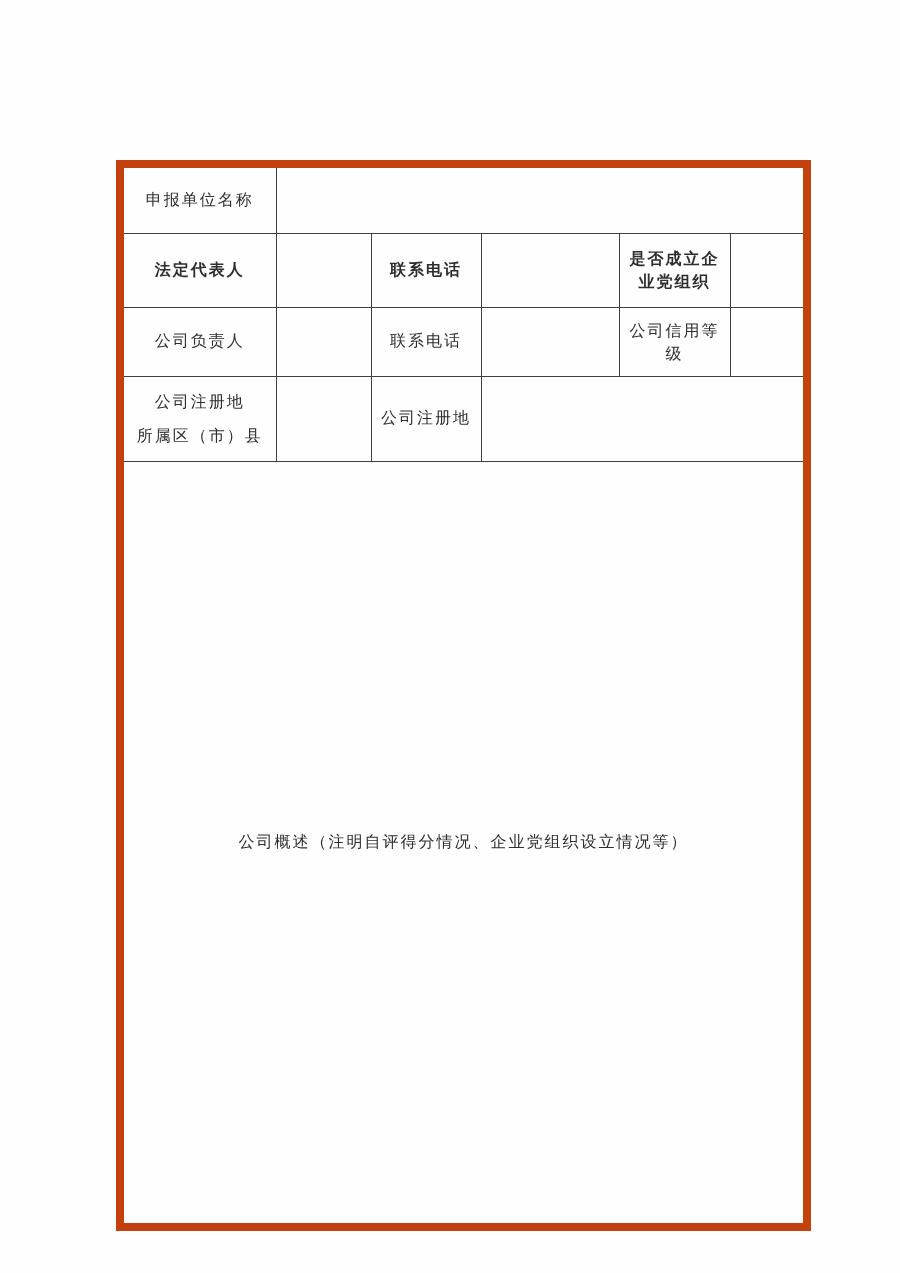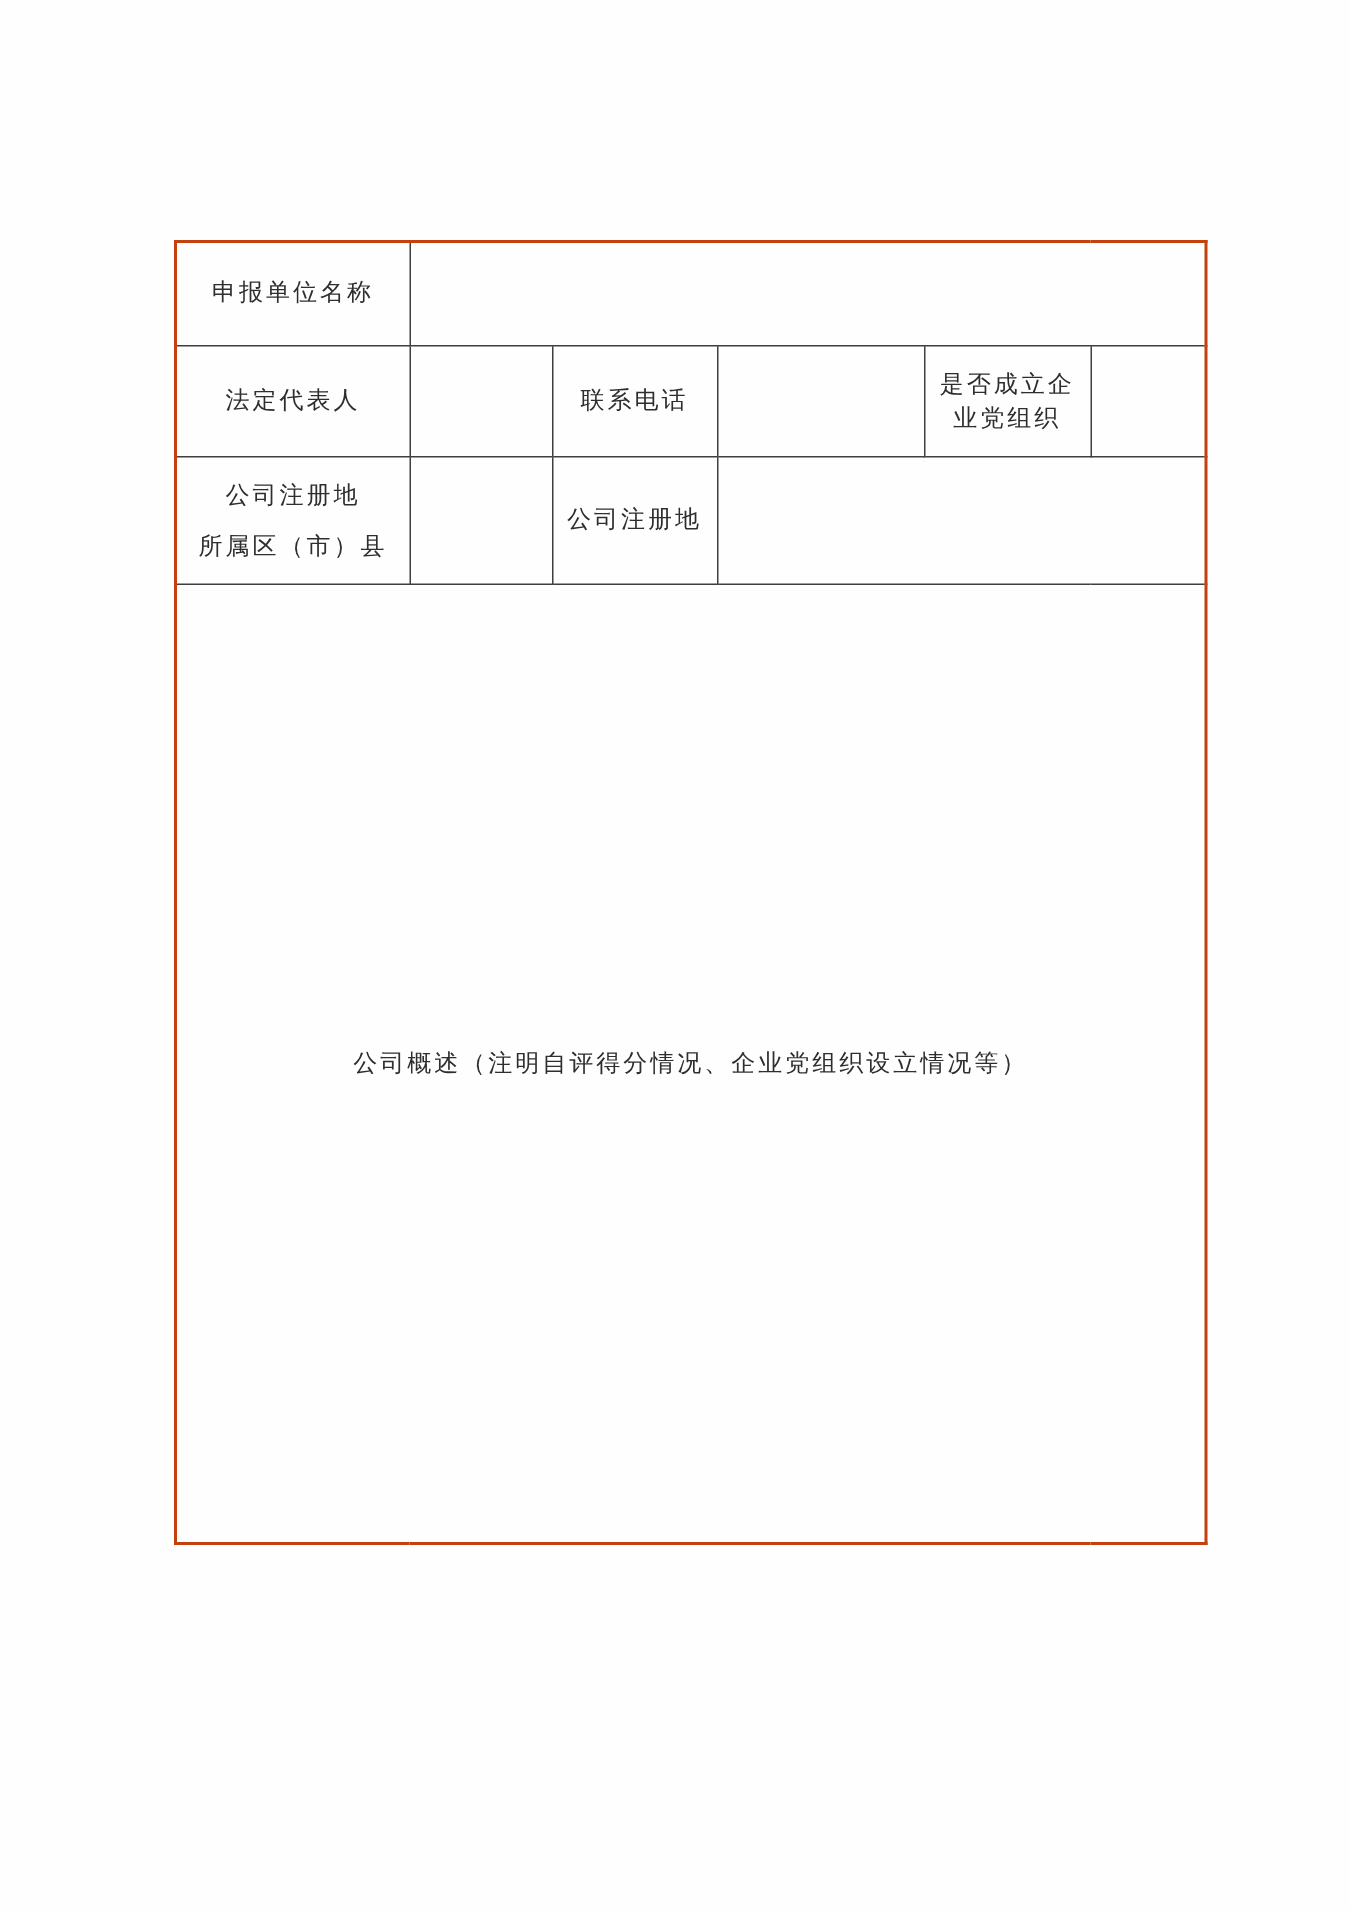--- a/index.html
+++ b/index.html
@@ -18,37 +18,37 @@
     width: 900px;
     height: 1273px;
     background: #fefefe;
     overflow: hidden;
   }
   table.form-table {
     position: absolute;
     left: 116px;
     top: 160px;
     width: 687px;
-    height: 870px;
+    height: 1071px;
     border-collapse: collapse;
     table-layout: fixed;
-    border: 2px solid #c2410c;
+    border: 8px solid #c2410c;
   }
   table.form-table td {
     border: 1px solid #3f3f3f;
     font-size: 16px;
     letter-spacing: 2px;
     text-align: center;
     vertical-align: middle;
     padding: 2px 4px;
     color: #2e2e2e;
     overflow: hidden;
   }
   tr.row-1 { height: 69px; }
-  tr.row-2 { height: 74px; }
+  tr.row-2 { height: 74px; font-weight: bold; }
   tr.row-3 { height: 69px; }
   tr.row-4 { height: 85px; }
   td.wrap-cell {
     line-height: 23px;
     padding: 2px 4px;
     margin-top: 12px;
   }
   td.reg-cell {
     line-height: 34px;
     padding: 2px 2px;
@@ -83,20 +83,28 @@
 
     <tr class="row-2">
       <td>法定代表人</td>
       <td></td>
       <td>联系电话</td>
       <td></td>
       <td class="wrap-cell">是否成立企业党组织</td>
       <td></td>
     </tr>
 
+    <tr class="row-3">
+      <td>公司负责人</td>
+      <td></td>
+      <td>联系电话</td>
+      <td></td>
+      <td class="wrap-cell">公司信用等级</td>
+      <td></td>
+    </tr>
 
     <tr class="row-4">
       <td class="reg-cell">
         <div>公司注册地</div>
         <div>所属区（市）县</div>
       </td>
       <td></td>
       <td>公司注册地</td>
       <td colspan="3"></td>
     </tr>

